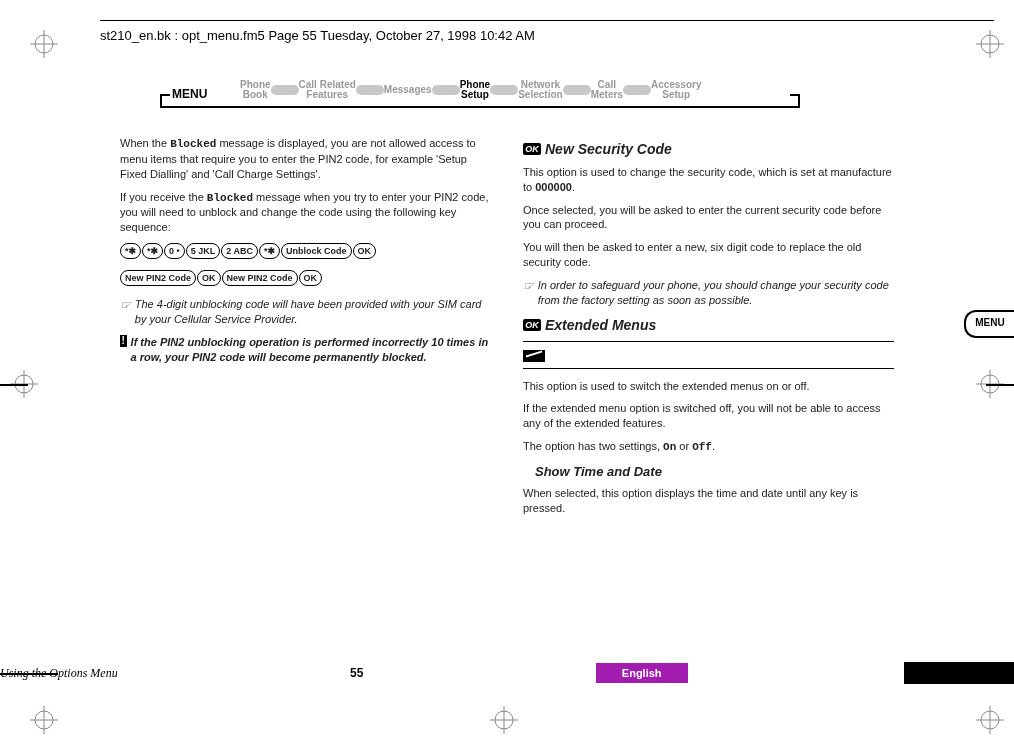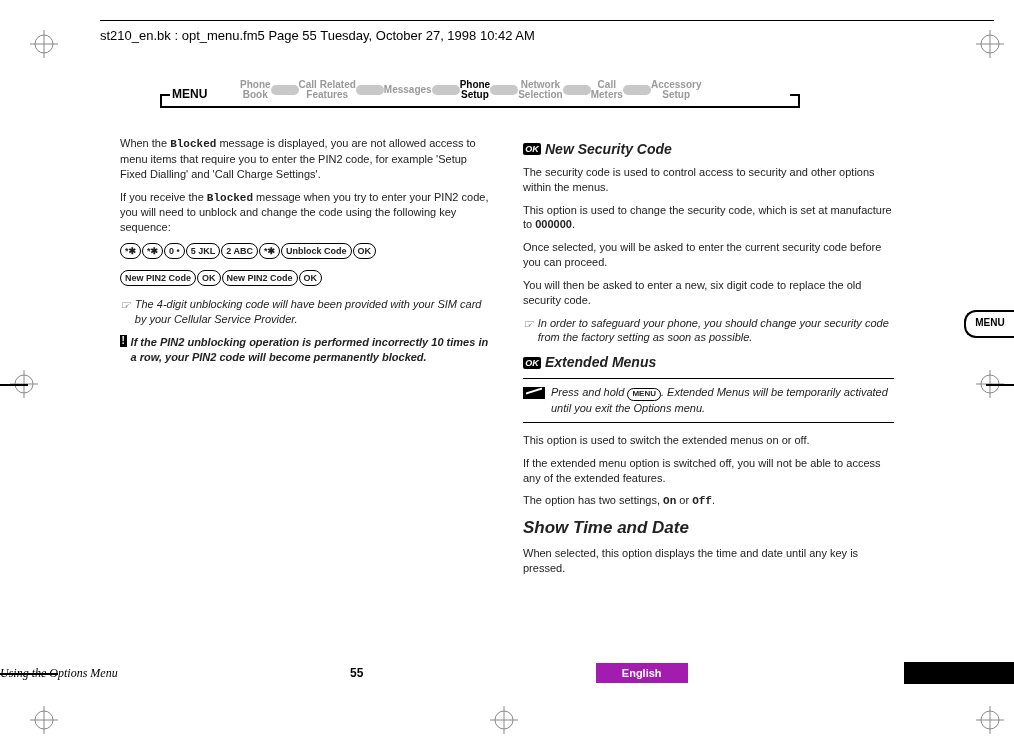--- a/index.html
+++ b/index.html
@@ -121,21 +121,21 @@
   .warn-icon {
     display:inline-flex; width:12px;height:12px; background:#000;color:#fff; font-weight:bold;
     align-items:center; justify-content:center; font-style:normal; font-size:10px; margin-right:4px;
   }
   .warn { font-weight:bold; font-style:italic; display:flex; margin-bottom:8px;}
   .ok-icon {
     display:inline-flex; width:18px;height:12px; background:#000;color:#fff; font-weight:bold;
     align-items:center; justify-content:center; font-size:9px; border-radius:2px; margin-right:4px;
   }
   .h2 { font-weight:bold; font-style:italic; font-size:14px; margin:4px 0 6px 0; display:flex; align-items:center;}
-  .h3 { font-weight:bold; font-style:italic; font-size:17px; margin:6px 0 6px 0;}
+  .h3 { font-weight:bold; font-style:italic; font-size:13px; margin:6px 0 6px 12px;}
   .tip-box {
     border-top: 1px solid #000;
     border-bottom: 1px solid #000;
     padding: 6px 0;
     margin: 2px 0 10px 0;
     display:flex;
     font-style:italic;
   }
   .tip-icon {
     display:inline-block; width:22px;height:12px;background:#000;margin-right:6px; position:relative;
@@ -261,35 +261,33 @@
       <span class="warn-icon">!</span>
       <span class="txt">If the PIN2 unblocking operation is performed incorrectly 10 times in a row, your PIN2 code will become permanently blocked.</span>
     </div>
   </div>
 
   <div class="col">
     <div class="h2">
       <span class="ok-icon">OK</span>
       <span>New Security Code</span>
     </div>
-    <p>The security code is used to control access to security and other options within the menus.</p>
     <p><span>This option is used to change the security code, which is set at manufacture to </span><b>000000</b><span>.</span></p>
     <p>Once selected, you will be asked to enter the current security code before you can proceed.</p>
     <p>You will then be asked to enter a new, six digit code to replace the old security code.</p>
     <div class="note">
       <span class="note-icon">☞</span>
       <span class="txt">In order to safeguard your phone, you should change your security code from the factory setting as soon as possible.</span>
     </div>
     <div class="h2">
       <span class="ok-icon">OK</span>
       <span>Extended Menus</span>
     </div>
     <div class="tip-box">
       <span class="tip-icon"></span>
-      <span><span>Press and hold </span><span class="menu-key">MENU</span><span>. Extended Menus will be temporarily activated until you exit the Options menu.</span></span>
     </div>
     <p>This option is used to switch the extended menus on or off.</p>
     <p>If the extended menu option is switched off, you will not be able to access any of the extended features.</p>
     <p><span>The option has two settings, </span><span class="mono">On</span><span> or </span><span class="mono">Off</span><span>.</span></p>
     <div class="h3">Show Time and Date</div>
     <p>When selected, this option displays the time and date until any key is pressed.</p>
   </div>
 </div>
 
 <div class="footer">

